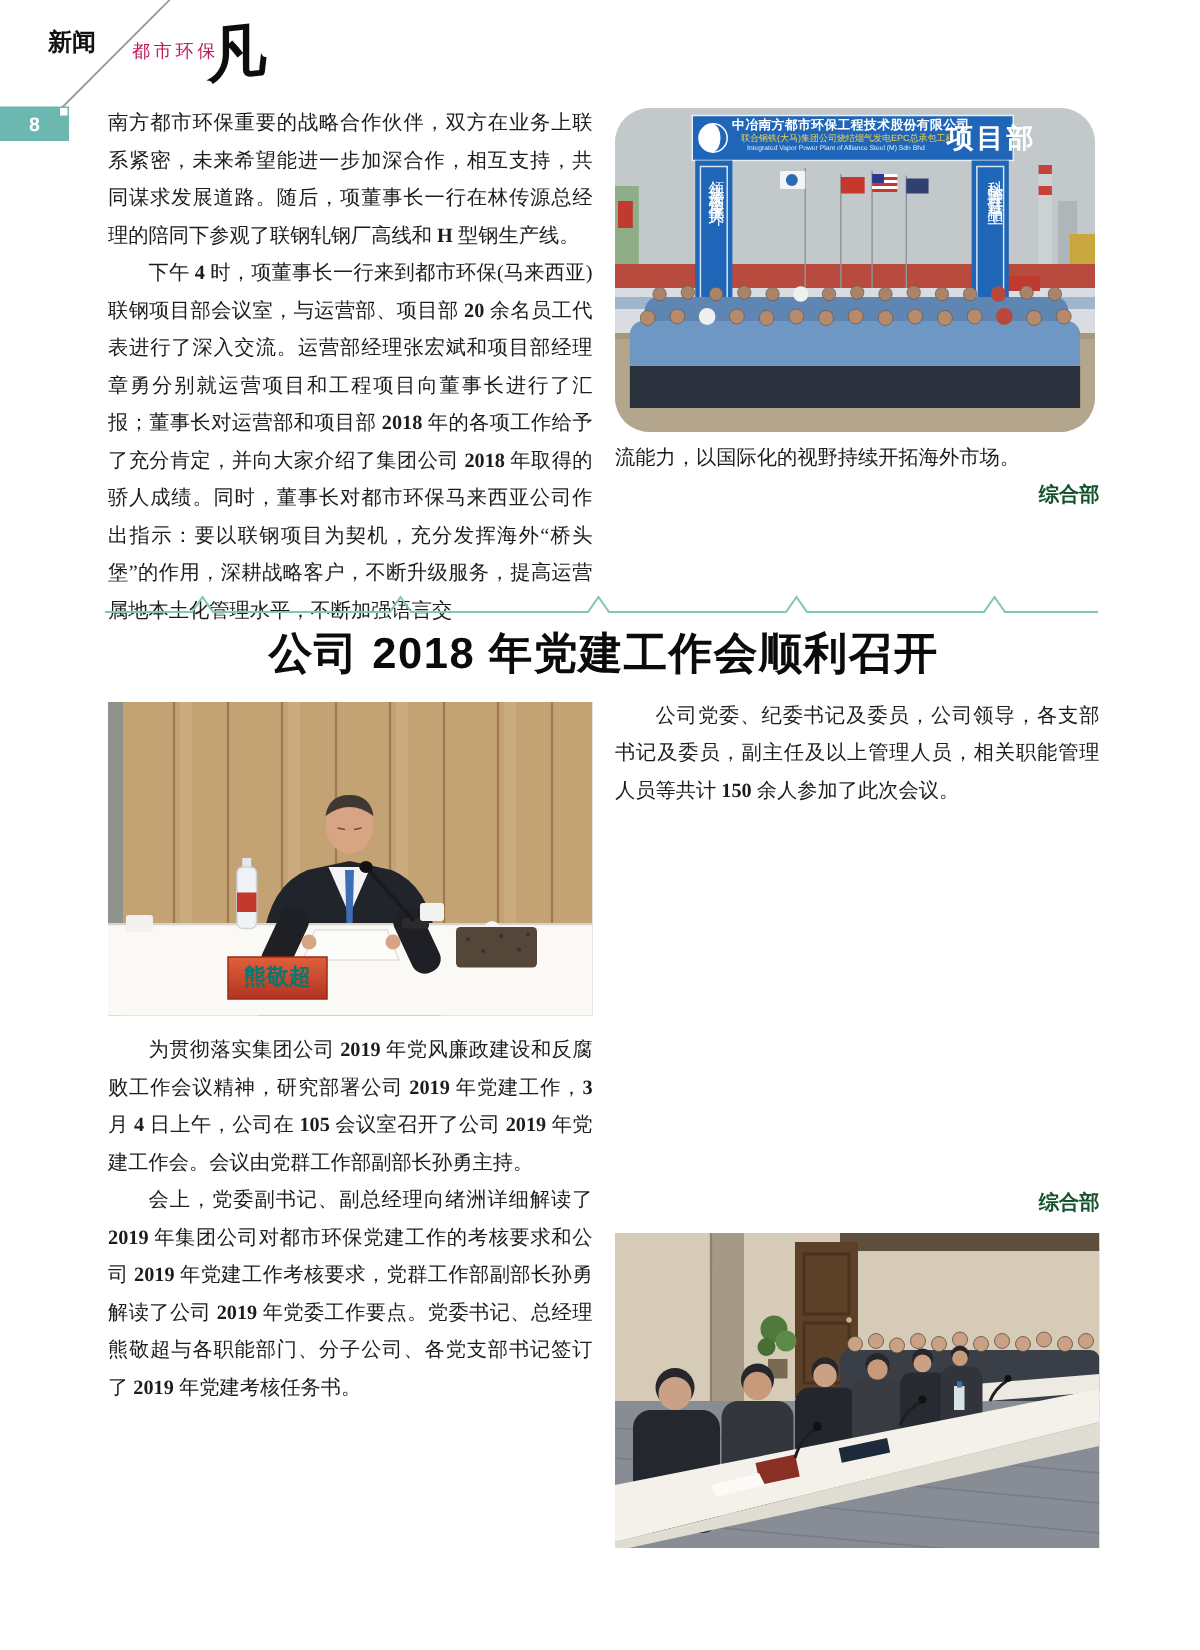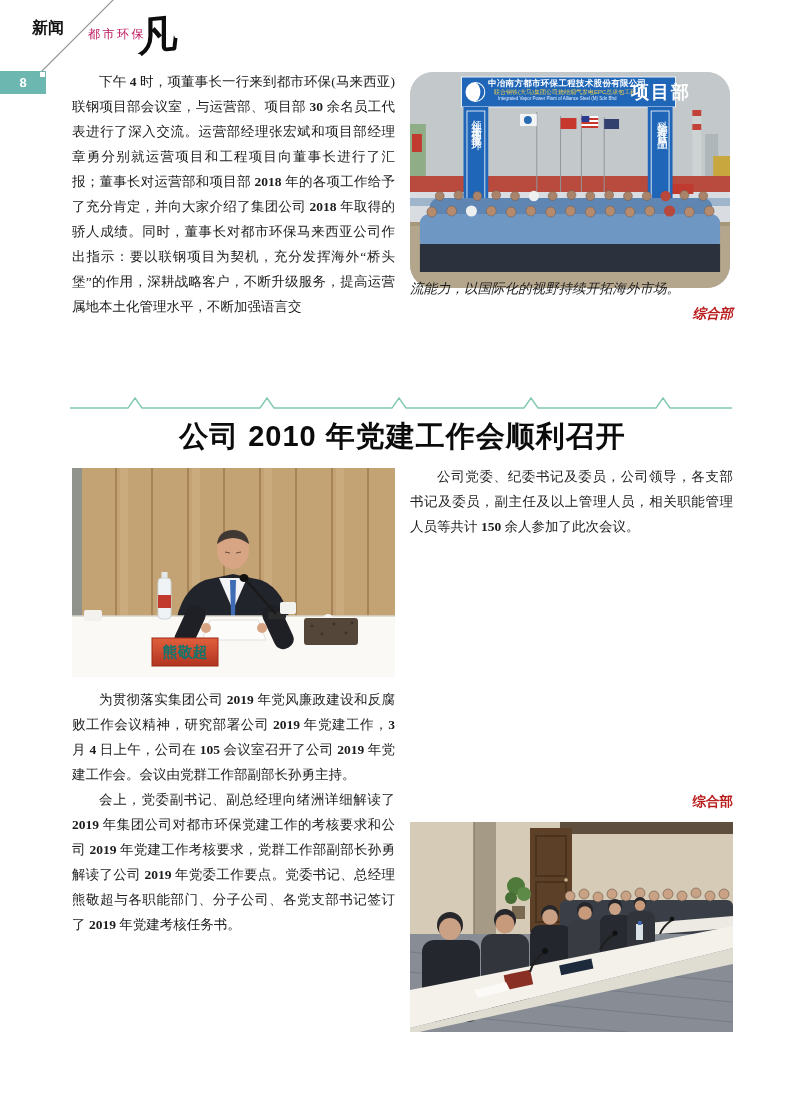--- a/index.html
+++ b/index.html
@@ -4,21 +4,21 @@
 <style>
   html,body{margin:0;padding:0;background:#ffffff;}
   .page{position:relative;width:800px;height:1100px;background:#fff;overflow:hidden;
         font-family:"Liberation Serif","DejaVu Serif",serif;color:#1c1c1c;}
   .abs{position:absolute;}
   p{margin:0;}
   .body-text{font-size:13.5px;line-height:25px;text-align:justify;}
   .body-text p.ind{text-indent:2em;}
   .body-text b{font-weight:700;}
   .byline{font-family:"Liberation Sans",sans-serif;font-weight:bold;font-size:13.5px;
-          line-height:25px;text-align:right;color:#b91c1c;}
+          line-height:25px;text-align:right;color:#14532d;}
   
   .section-label{left:32px;top:18px;font-family:"Liberation Sans",sans-serif;
                  font-weight:bold;font-size:16px;color:#111;}
   .brand-name{left:88px;top:26px;font-family:"Liberation Sans",sans-serif;
               font-size:12px;letter-spacing:2.5px;color:#be185d;}
   .brand-glyph{left:138px;top:8px;font-size:40px;font-weight:700;color:#0d0d0d;
                transform:rotate(-6deg) skewX(-6deg);font-family:"Liberation Serif",serif;}
   .pagenum{left:0;top:71px;width:46px;height:23px;background:#6cb8b0;color:#fff;
            font-family:"Liberation Sans",sans-serif;font-weight:bold;font-size:13px;
            line-height:23px;text-align:center;}
@@ -52,21 +52,22 @@
   </svg>
   <div class="abs section-label">新闻</div>
   <div class="abs brand-name">都市环保</div>
   <div class="abs brand-glyph">凡</div>
   <div class="abs pagenum">
     <span>8</span>
     <span class="notch"></span>
   </div>
 
   <div class="abs body-text" style="left:72px;top:69px;width:323px;">
-    <p class="ind">下午 <b>4</b> 时，项董事长一行来到都市环保(马来西亚)联钢项目部会议室，与运营部、项目部 <b>30</b> 余名员工代表进行了深入交流。运营部经理张宏斌和项目部经理章勇分别就运营项目和工程项目向董事长进行了汇报；董事长对运营部和项目部 <b>2018</b> 年的各项工作给予了充分肯定，并向大家介绍了集团公司 <b>2018</b> 年取得的骄人成绩。同时，董事长对都市环保马来西亚公司作出指示：要以联钢项目为契机，充分发挥海外“桥头堡”的作用，深耕战略客户，不断升级服务，提高运营属地本土化管理水平，不断加强语言交</p>
+    <p>南方都市环保重要的战略合作伙伴，双方在业务上联系紧密，未来希望能进一步加深合作，相互支持，共同谋求发展道路。随后，项董事长一行在林传源总经理的陪同下参观了联钢轧钢厂高线和 <b>H</b> 型钢生产线。</p>
+    <p class="ind">下午 <b>4</b> 时，项董事长一行来到都市环保(马来西亚)联钢项目部会议室，与运营部、项目部 <b>20</b> 余名员工代表进行了深入交流。运营部经理张宏斌和项目部经理章勇分别就运营项目和工程项目向董事长进行了汇报；董事长对运营部和项目部 <b>2018</b> 年的各项工作给予了充分肯定，并向大家介绍了集团公司 <b>2018</b> 年取得的骄人成绩。同时，董事长对都市环保马来西亚公司作出指示：要以联钢项目为契机，充分发挥海外“桥头堡”的作用，深耕战略客户，不断升级服务，提高运营属地本土化管理水平，不断加强语言交</p>
   </div>
 
   <div class="photo" style="left:410px;top:72px;width:320px;height:216px;border-radius:23px;">
     <svg viewBox="0 0 323 216" preserveAspectRatio="none">
       <rect width="323" height="216" fill="#c3c9cb"></rect>
 
       <rect x="285" y="38" width="9" height="72" fill="#cdd2d3"></rect>
       <rect x="285" y="38" width="9" height="6" fill="#c24438"></rect>
       <rect x="285" y="52" width="9" height="6" fill="#c24438"></rect>
       <rect x="298" y="62" width="13" height="48" fill="#aeb6ba"></rect>
@@ -151,30 +152,30 @@
       </g>
     </svg>
     <div class="ph-text banner-l1">中冶南方都市环保工程技术股份有限公司</div>
     <div class="ph-text banner-l2">联合钢铁(大马)集团公司烧结烟气发电EPC总承包工程</div>
     <div class="ph-text banner-l3">Integrated Vapor Power Plant of Alliance Steel (M) Sdn Bhd</div>
     <div class="ph-text banner-tag">项目部</div>
     <div class="ph-text pillar pillar-left">领先技术创造优美环</div>
     <div class="ph-text pillar pillar-right">科学管理打造精品工</div>
   </div>
 
-  <div class="abs body-text" style="left:410px;top:276px;width:323px;font-style:italic;">
+  <div class="abs body-text" style="left:410px;top:292px;width:323px;">
     <p>流能力，以国际化的视野持续开拓海外市场。</p>
     <div class="byline">综合部</div>
   </div>
 
   <svg class="abs" style="left:69px;top:396px;" width="664" height="16" viewBox="0 0 664 16">
     <path d="M1 12 L59 12 L66 2 L73 12 L191 12 L198 2 L205 12 L323 12 L330 2 L337 12 L455 12 L462 2 L469 12 L587 12 L594 2 L601 12 L663 12" fill="none" stroke="#82c7b0" stroke-width="1.4"></path>
   </svg>
 
-  <div class="abs headline">公司 2010 年党建工作会顺利召开</div>
+  <div class="abs headline">公司 2018 年党建工作会顺利召开</div>
 
   <div class="photo" style="left:72px;top:468px;width:323px;height:209px;">
     <svg viewBox="0 0 323 209" preserveAspectRatio="none">
       <defs>
         <linearGradient id="plateGrad" x1="0" y1="0" x2="0" y2="1">
           <stop offset="0" stop-color="#e0603c"></stop>
             <stop offset="1" stop-color="#b23420"></stop>
         </linearGradient>
       </defs>
 

